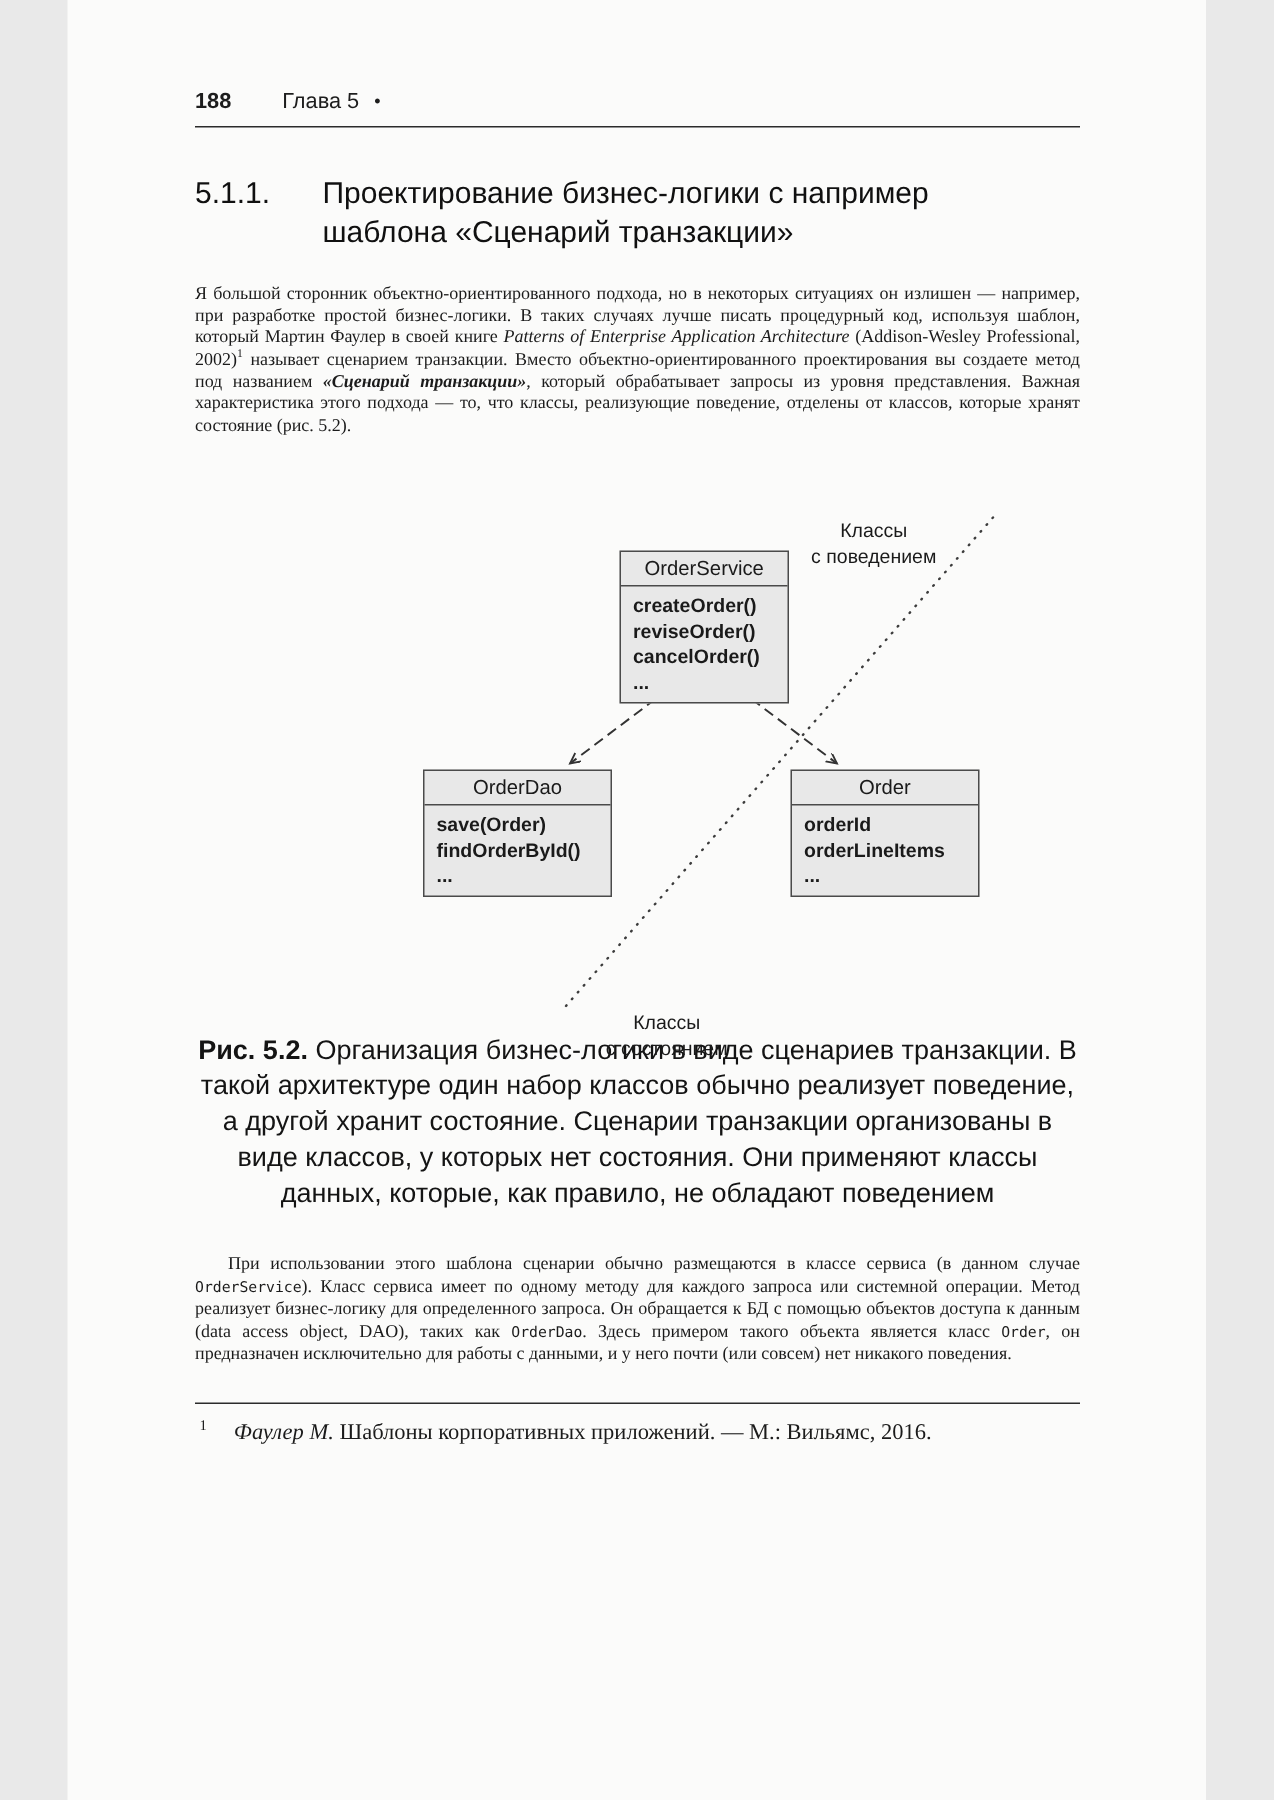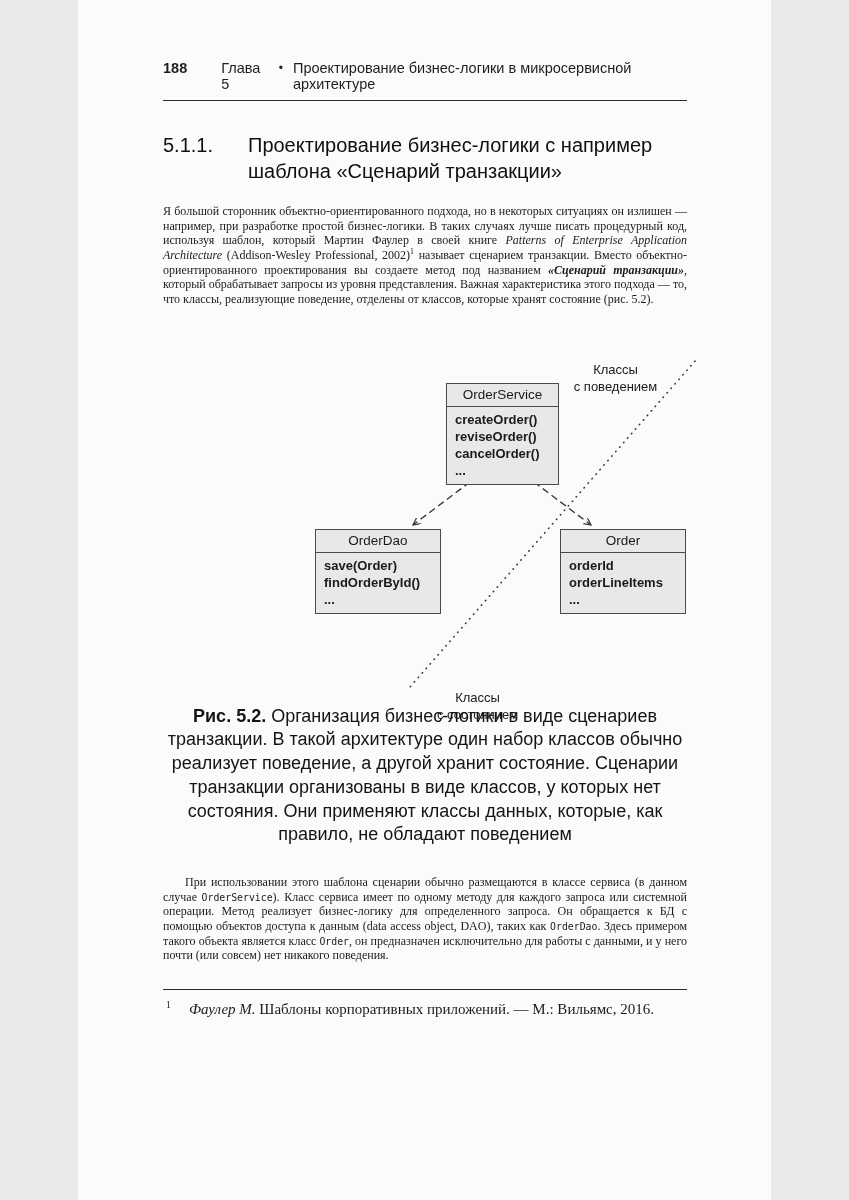--- a/index.html
+++ b/index.html
@@ -1,18 +1,18 @@
 <!DOCTYPE html>
 <html lang="ru"><head>
 <meta charset="utf-8">
 <style>
   
   html, body { margin: 0; padding: 0; background: #e9e9e9; }
   .page {
-    width: 693px;
+    width: 759px;
     min-height: 1200px;
     margin: 0 auto;
     background: #fbfbfa;
     color: #1b1b1b;
     box-sizing: border-box;
     padding: 60px 84px 30px 85px;
     font-family: "Liberation Serif", serif;
     position: relative;
   }
 
@@ -111,21 +111,20 @@
 </style>
 </head>
 <body>
 
 <div class="page">
 
   <div class="runhead">
     <span class="pagenum">188</span>
     <span class="chapter">Глава 5</span>
     <span class="bullet">•</span>
-    <span class="chtitle">Проектирование бизнес-логики в микросервисной архитектуре</span>
   </div>
   <hr class="headrule">
 
   <div class="section-heading">
     <span class="num">5.1.1.</span>
     <span class="ttl">
       <span>Проектирование бизнес-логики с например</span><br>
       <span>шаблона «Сценарий транзакции»</span>
     </span>
   </div>

